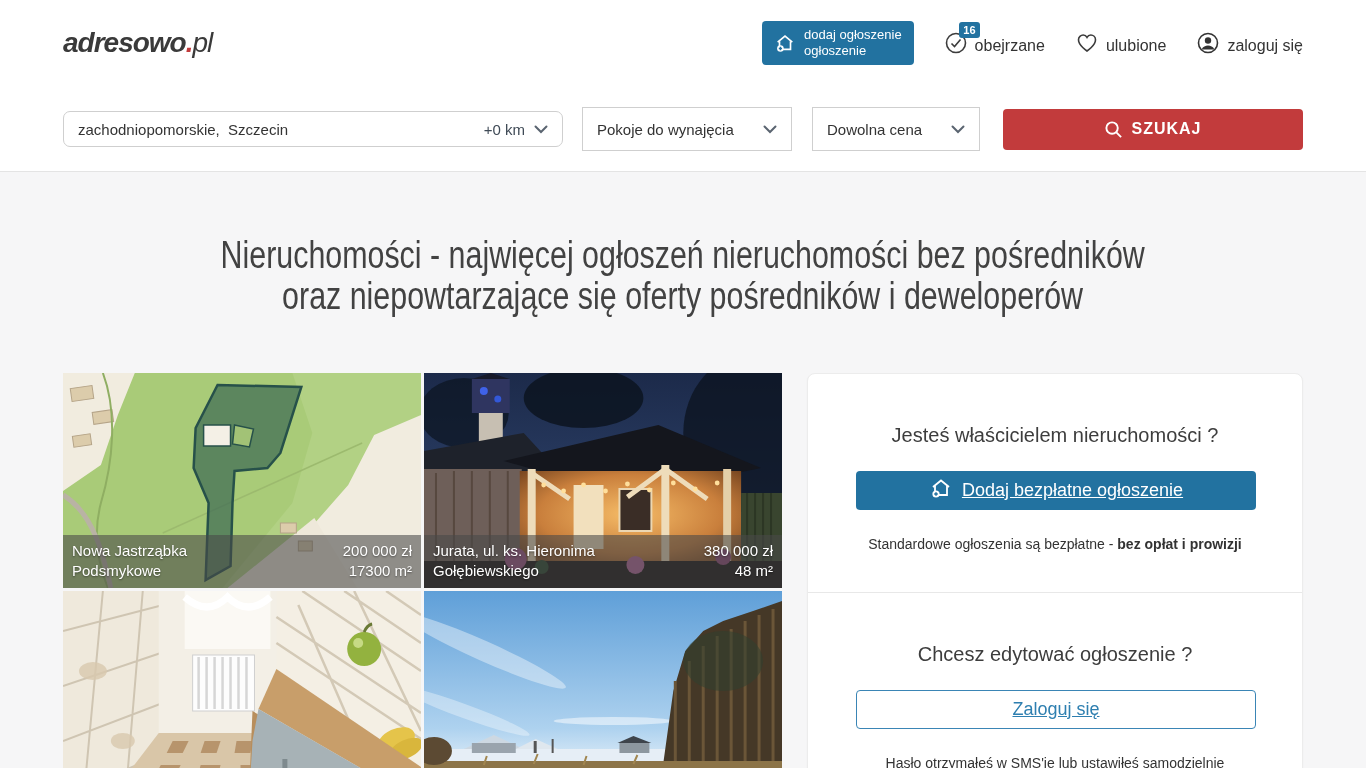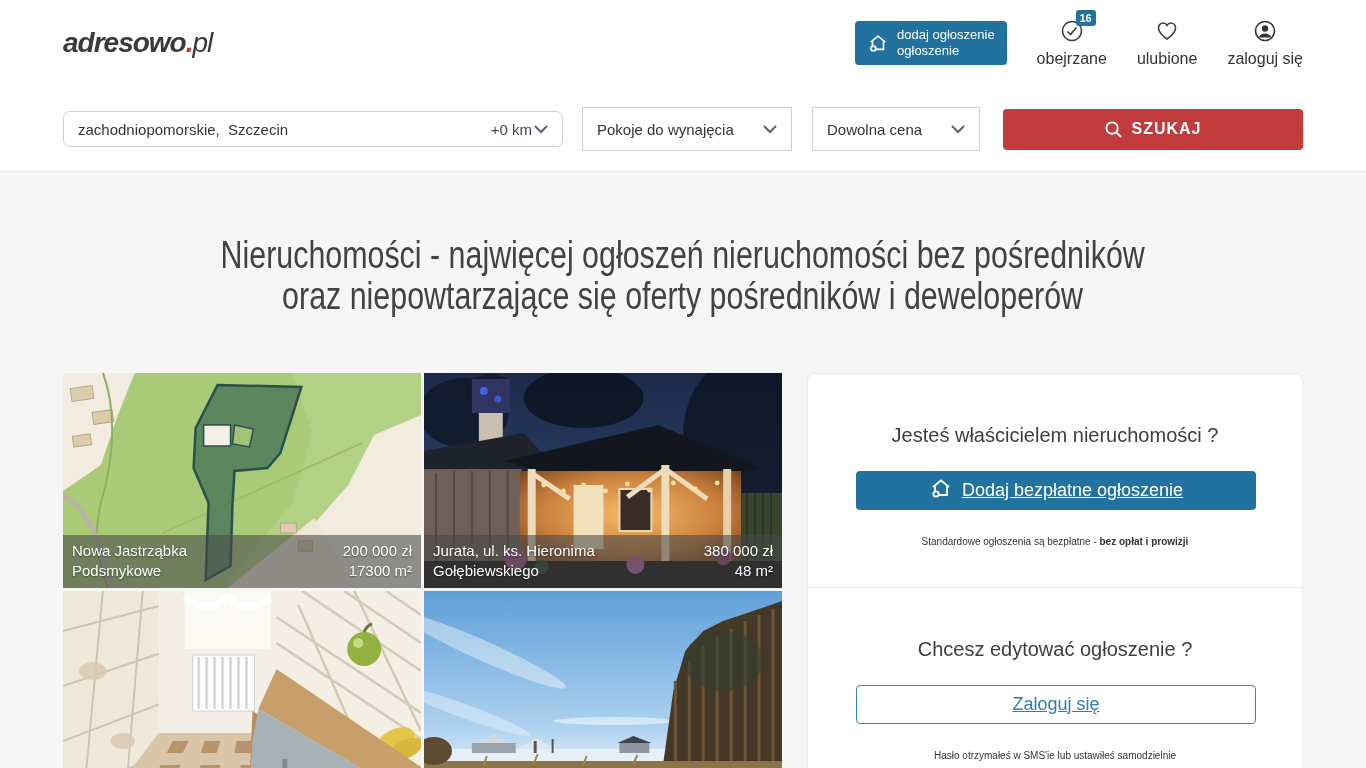--- a/index.html
+++ b/index.html
@@ -11,33 +11,33 @@
   
   .topbar { height:86px; background:#fff; }
   .topbar .container { height:100%; display:flex; align-items:center; justify-content:space-between; }
   .logo { font-style:italic; font-weight:700; font-size:28px; letter-spacing:-1px; color:#3a3a3a; cursor:pointer; }
   .logo .dot { color:#c23b3c; }
   .logo .tld { font-weight:400; }
   .topnav { display:flex; align-items:center; gap:30px; }
   .add-btn { display:flex; align-items:center; gap:8px; background:#2272a0; color:#fff;
     border:none; border-radius:4px; padding:6px 12px; font-size:13px; line-height:16px;
     text-align:left; cursor:pointer; font-family:inherit; }
-  .nav-item { display:flex; align-items:center; gap:7px; font-size:16px; color:#333; cursor:pointer;flex-direction:column; }
+  .nav-item { display:flex; align-items:flex-end; gap:7px; font-size:16px; color:#333; cursor:pointer; }
   .icon-wrap { position:relative; display:inline-flex; }
   .badge { position:absolute; top:-9px; right:-12px; background:#2272a0; color:#fff;
     font-size:11px; line-height:12px; padding:2px 4px; border-radius:3px; font-weight:700; }
 
   
   .searchbar { background:#fff; border-bottom:1px solid #e4e4e4; padding:21px 0 20px; }
   .searchbar .container { display:flex; align-items:center; }
   .loc-box { width:500px; height:36px; border:1px solid #cfcfcf; border-radius:7px;
     display:flex; align-items:center; padding:0 14px; background:#fff; }
   .loc-box input { flex:1; border:none; outline:none; font-size:15px; color:#333;
     font-family:inherit; background:transparent; }
-  .radius { display:flex; align-items:center; gap:2px; font-size:15px; color:#3f4a56; cursor:pointer; white-space:nowrap; }
+  .radius { display:flex; align-items:center; gap:9px; font-size:15px; color:#3f4a56; cursor:pointer; white-space:nowrap; }
   .sel { height:44px; border:1px solid #cfcfcf; border-radius:0; background:#fff;
     display:flex; align-items:center; justify-content:space-between; padding:0 14px;
     font-size:15px; color:#333; cursor:pointer; }
   .sel.type { width:210px; margin-left:19px; }
   .sel.price { width:168px; margin-left:20px; }
   .search-btn { margin-left:23px; width:300px; height:41px; background:#c23b3c; color:#fff;
     border:none; border-radius:4px; font-size:16px; font-weight:700; letter-spacing:1px;
     display:flex; align-items:center; justify-content:center; gap:8px; cursor:pointer; font-family:inherit; }
 
   
@@ -59,21 +59,21 @@
   
   .side { width:496px; margin-left:24px; background:#fff; border:1px solid #ececec;
     border-radius:8px; box-shadow:0 1px 2px rgba(0,0,0,.04); padding-bottom:40px; }
   .side-sec { padding:50px 48px 40px; text-align:center; }
   .side-sec + .side-sec { border-top:1px solid #e8e8e8; }
   .side-h { font-size:20px; font-weight:400; color:#3d3d3d; }
   .cta { margin:24px auto 0; width:400px; height:39px; background:#2272a0; color:#fff;
     border:none; border-radius:4px; font-size:18px; display:flex; align-items:center;
     justify-content:center; gap:9px; cursor:pointer; font-family:inherit;text-decoration:underline; }
   .cta.outline { background:#fff; border:1px solid #3a85b5; color:#2e7fb0; }
-  .side-note { margin-top:26px; font-size:10px; color:#333; }
+  .side-note { margin-top:26px; font-size:14px; color:#333; }
   .side-note b { font-weight:700; }
 </style>
 </head>
 <body>
 
 <div class="page">
 
   <header class="topbar">
     <div class="container">
       <div class="logo"><span>adresowo</span><span class="dot">.</span><span class="tld">pl</span></div>

